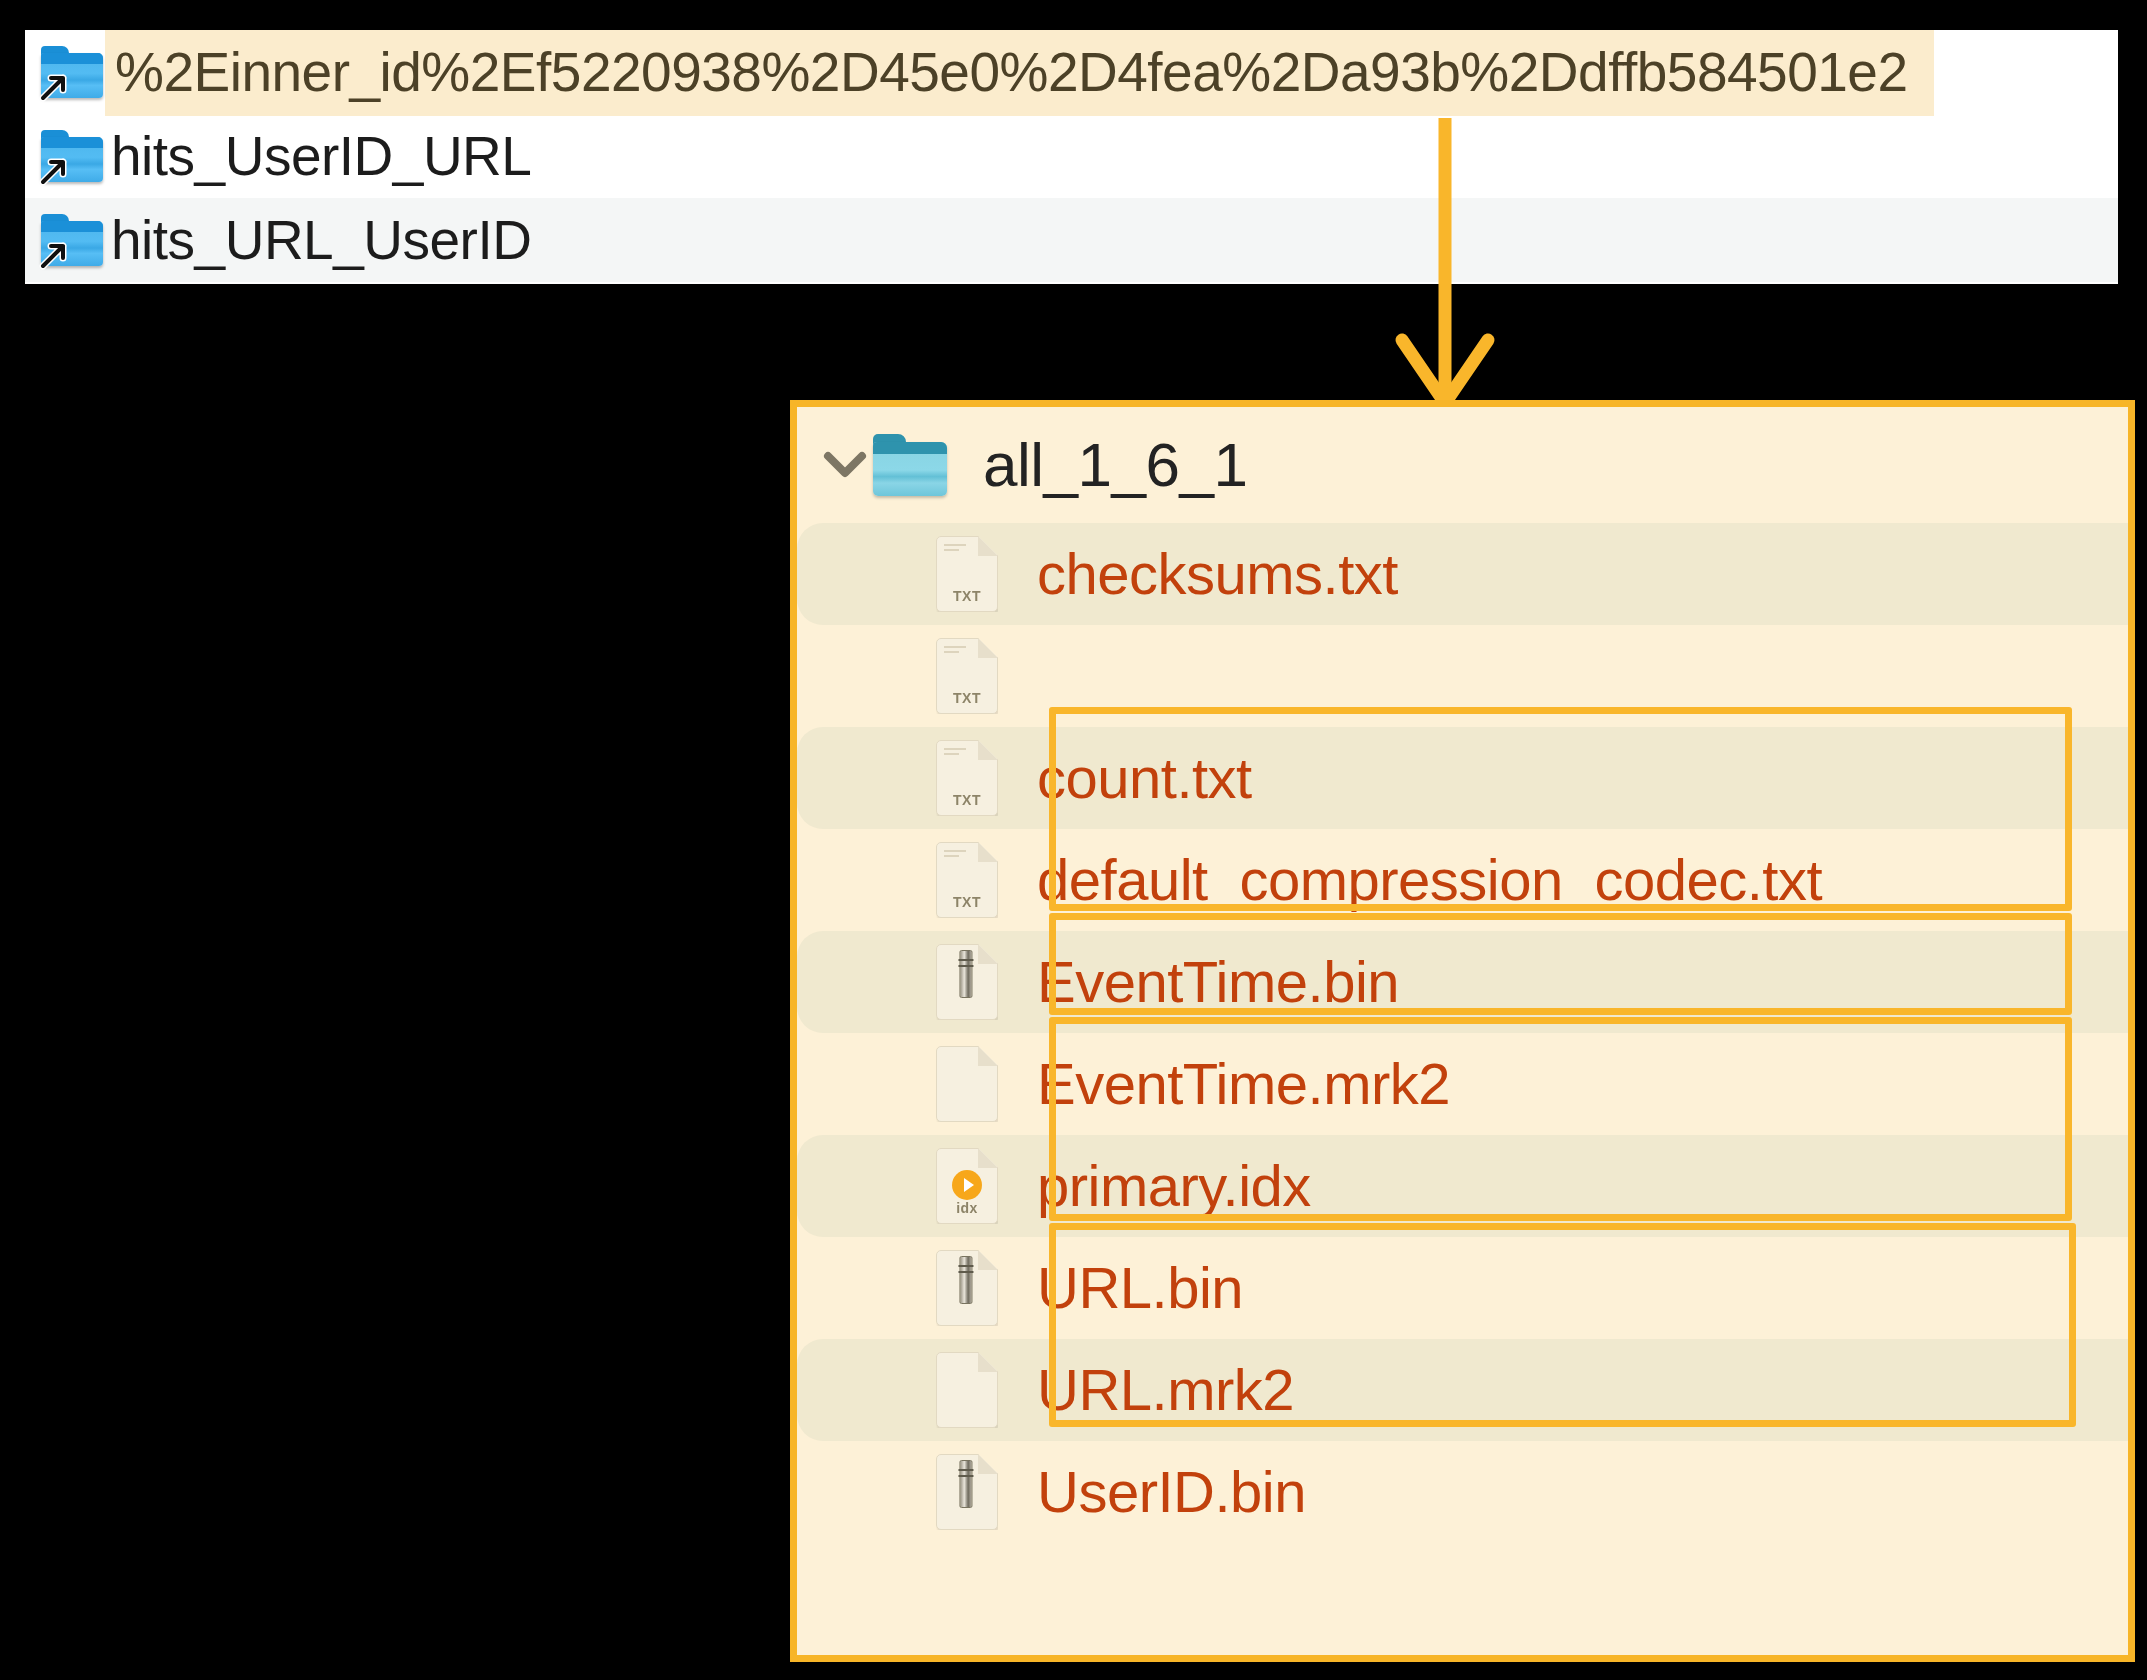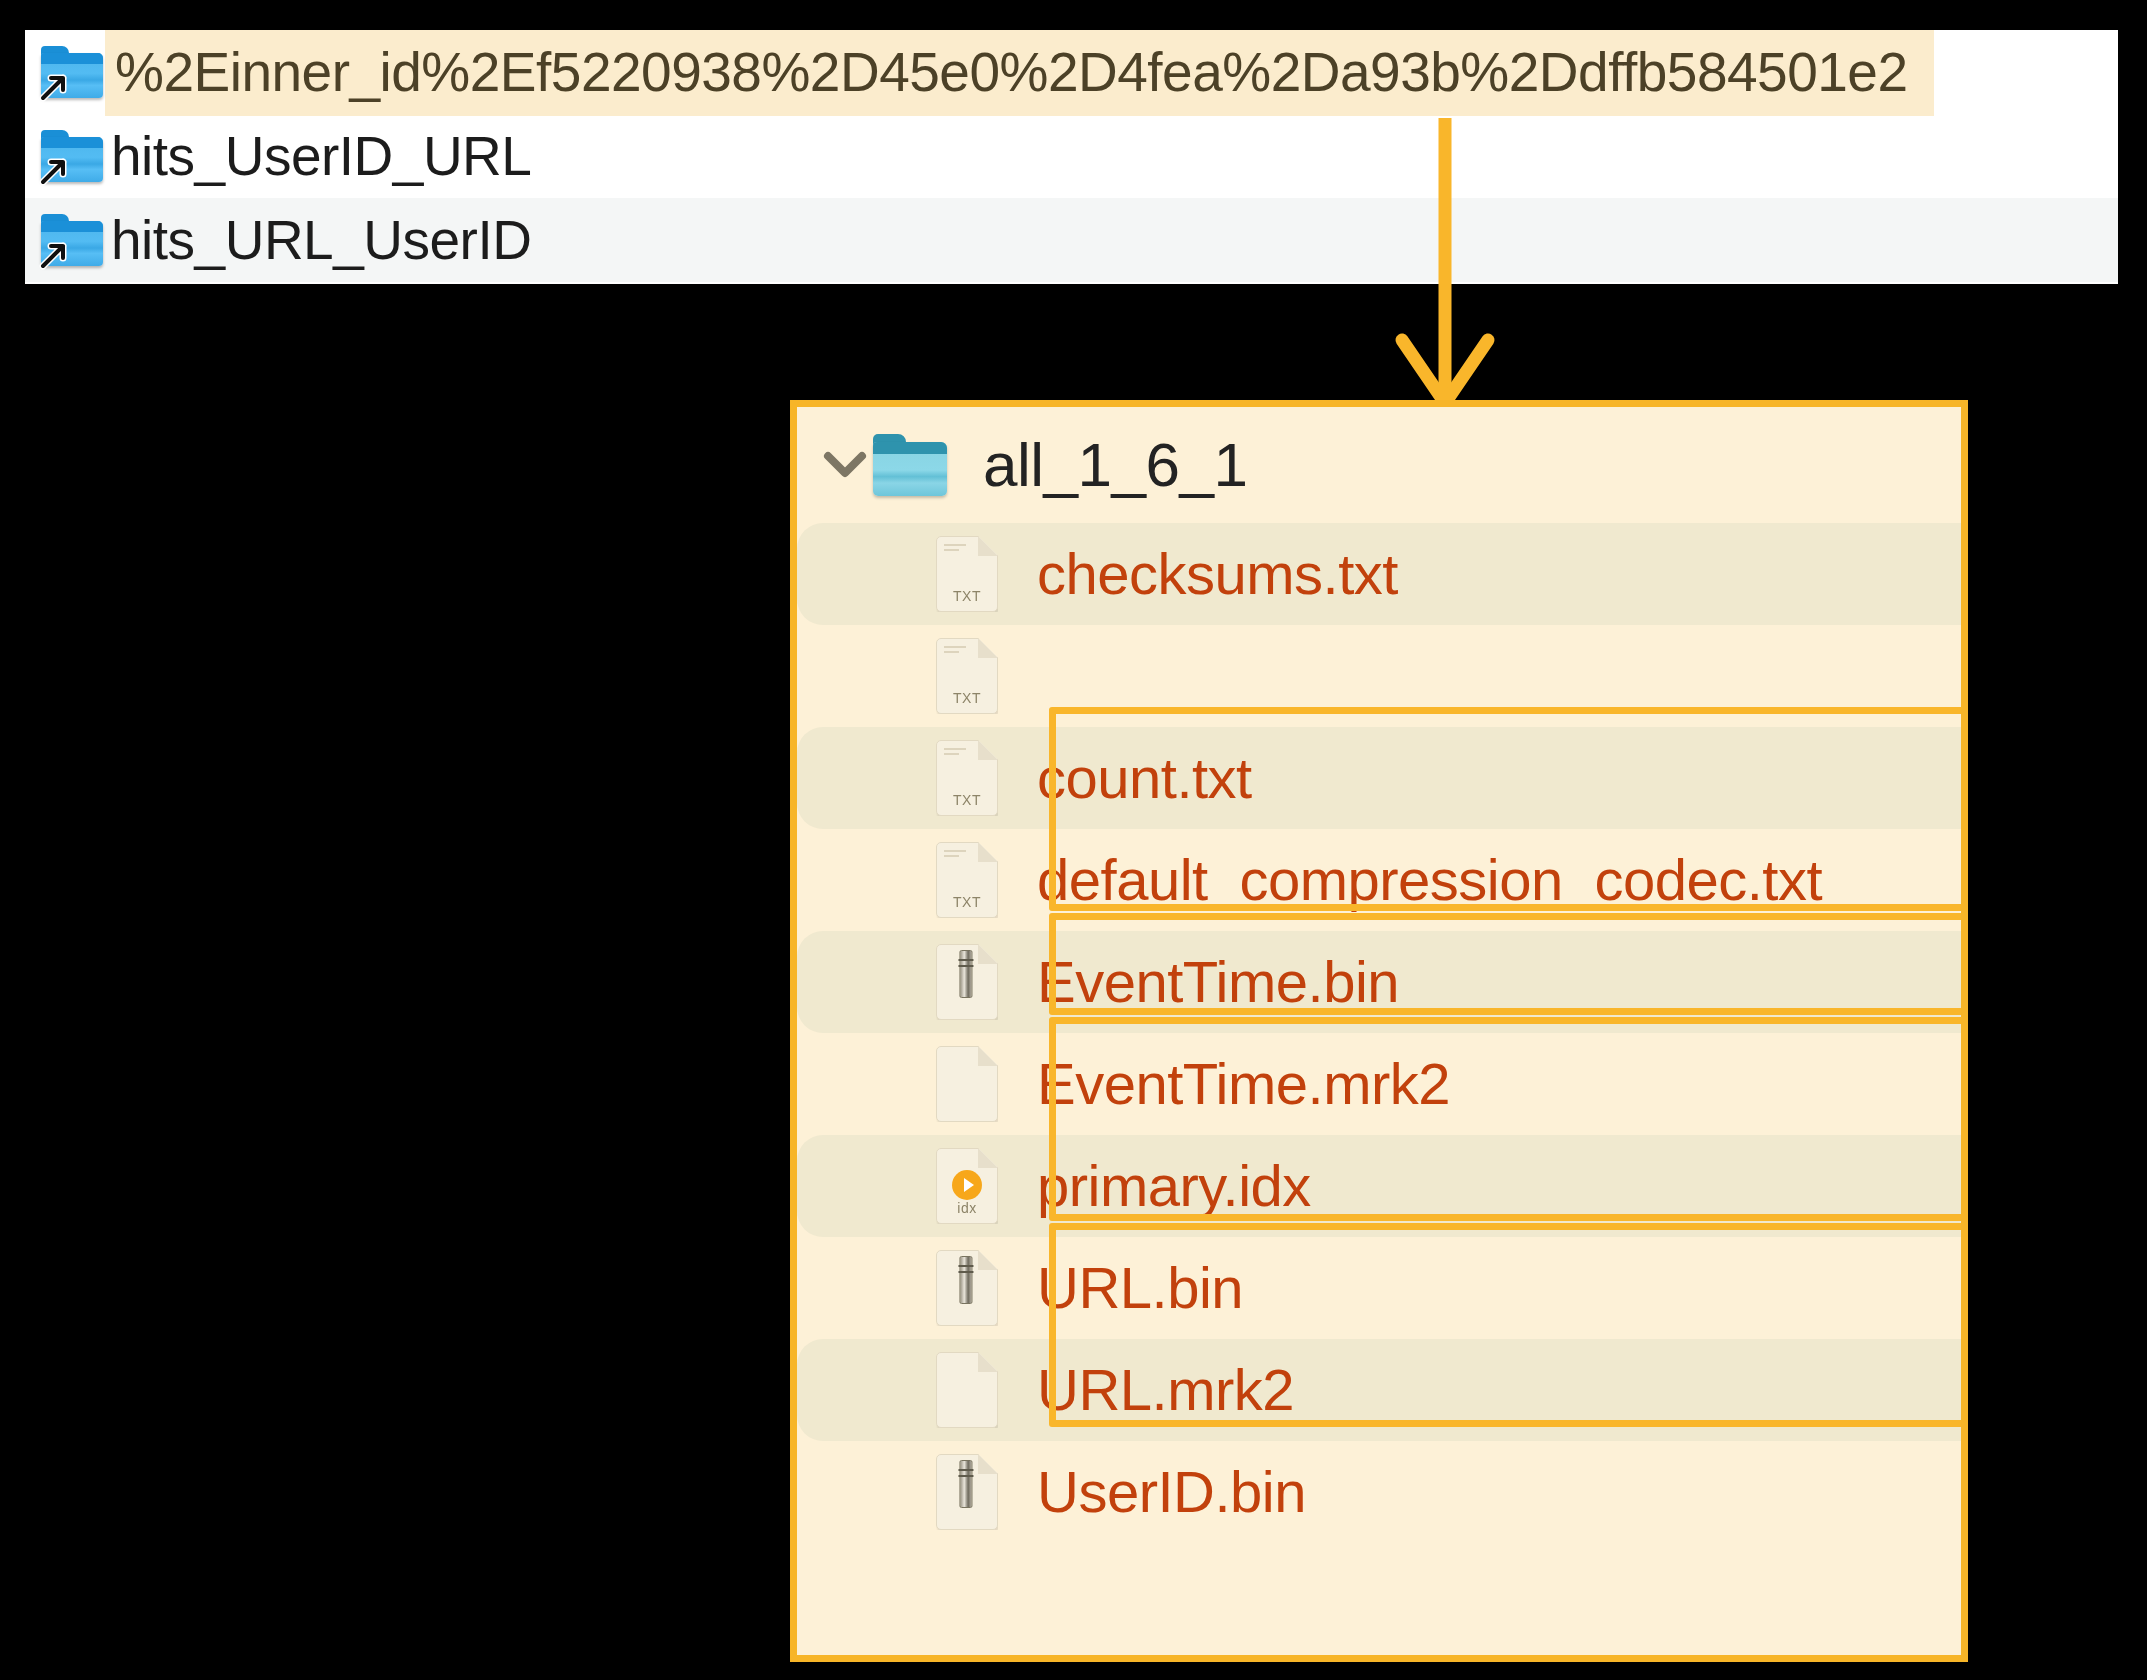--- a/index.html
+++ b/index.html
@@ -92,21 +92,21 @@
   }
 
   
   #connector { position: absolute; left: 1380px; top: 118px; width: 130px; height: 300px; }
 
   
   #main-panel {
     position: absolute;
     left: 790px;
     top: 400px;
-    width: 1178px;
+    width: 1345px;
     height: 1262px;
     box-sizing: border-box;
     border: 7px solid #f7b528;
     background: #fdf1d7;
     overflow: hidden;
   }
   .tree { position: relative; }
 
   .tree-row {
     position: relative;
@@ -185,20 +185,21 @@
     background: #e7dfcb;
     clip-path: polygon(0 0, 100% 100%, 0 100%);
   }
   .doc .txtlab {
     position: absolute; left: 0; right: 0; bottom: 8px;
     text-align: center;
     font-size: 14px;
     letter-spacing: .5px;
     color: #8d8468;
     font-family: "Liberation Sans", sans-serif;
+    font-weight: bold;
   }
   .doc .lines {
     position: absolute; left: 8px; top: 8px;
     width: 22px; height: 12px;
   }
   .doc .lines i {
     display: block; height: 2px; background: #ddd4bd; margin-bottom: 3px;
   }
   .doc .lines i:nth-child(2) { width: 70%; }
   .doc .binglyph {

